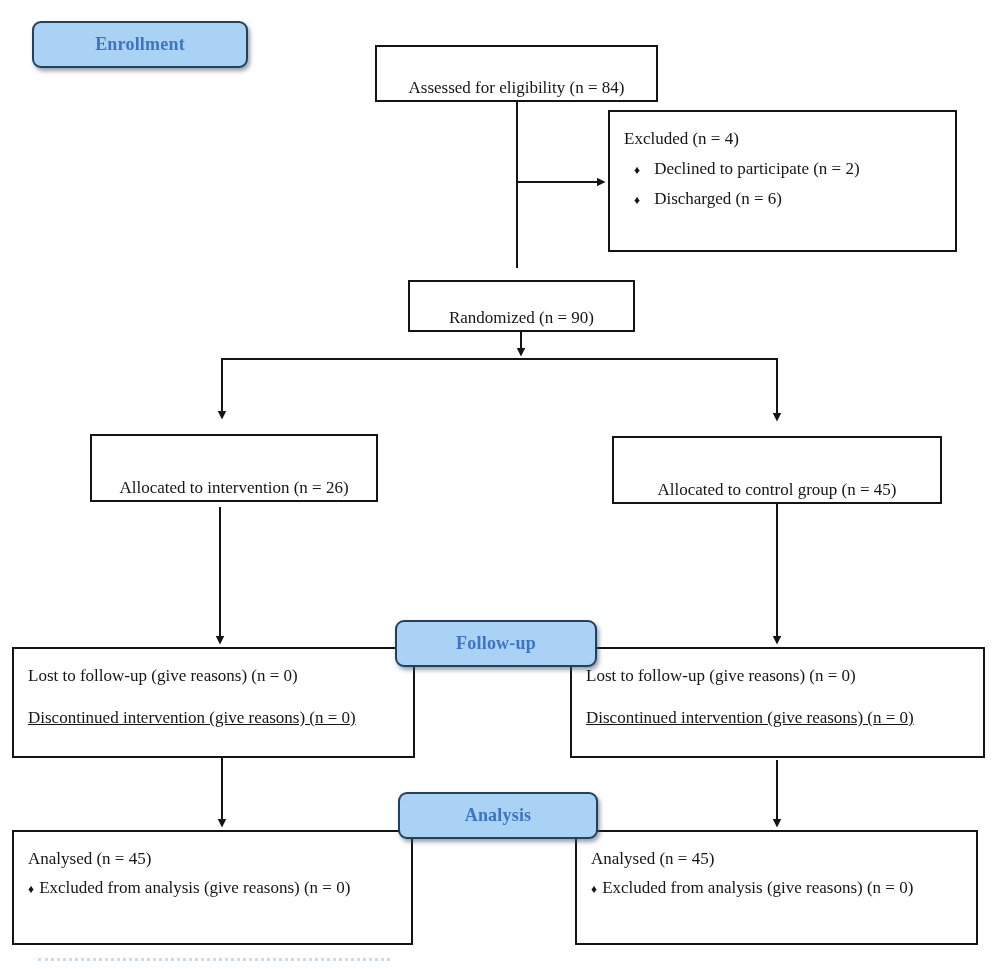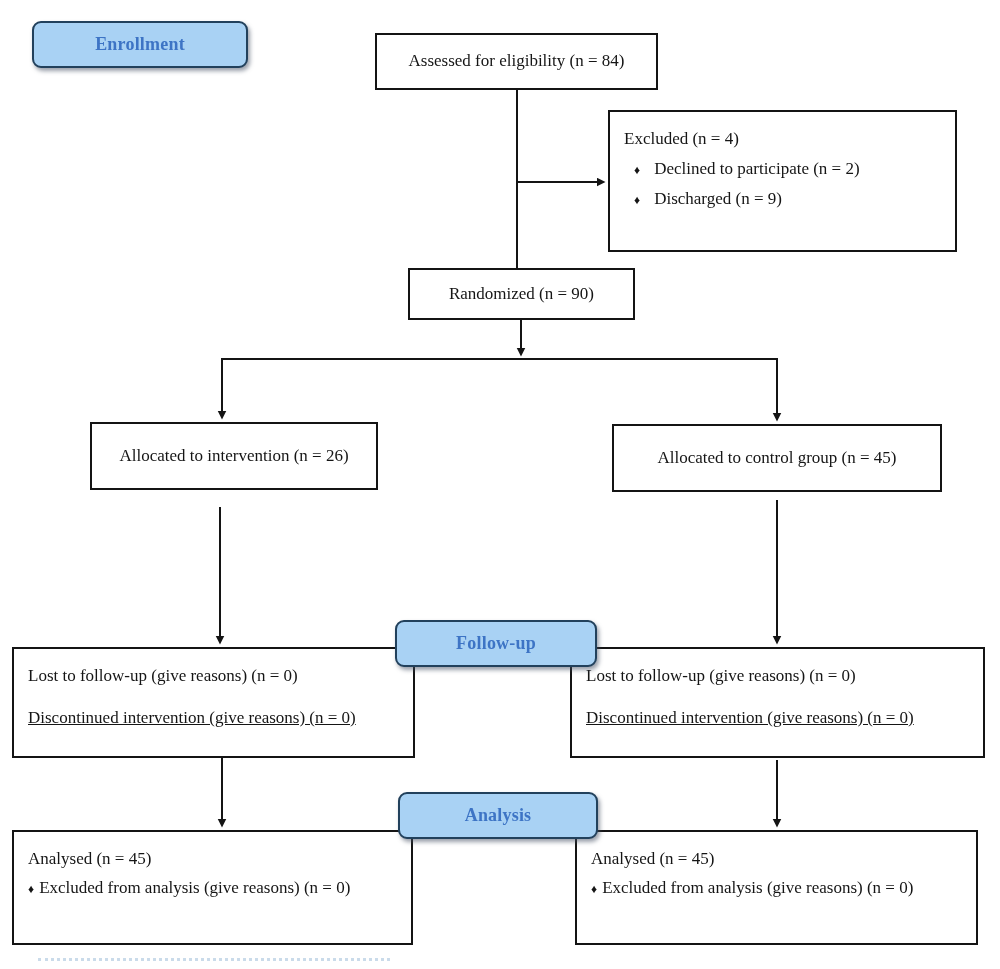--- a/index.html
+++ b/index.html
@@ -23,23 +23,24 @@
     position: absolute;
     background: #ffffff;
     border: 2px solid #141414;
     box-sizing: border-box;
     font-size: 17px;
     line-height: 1.35;
     z-index: 2;
   }
   .box.center {
     display: flex;
-    align-items: center;
+    align-items: flex-end;
     justify-content: center;
     text-align: center;
+    margin-top: 12px;
   }
   .box.padded { padding: 16px 14px; }
   .badge {
     position: absolute;
     z-index: 3;
     background: #a9d2f4;
     border: 2px solid #22415c;
     border-radius: 9px;
     box-shadow: 2px 3px 4px rgba(70, 80, 100, 0.55);
     display: flex;
@@ -118,21 +119,21 @@
   </div>
 
   <div class="box padded excluded-box" style="left:608px; top:110px; width:349px; height:142px;">
     <div>Excluded (n = 4)</div>
     <div class="bullet-row">
       <span class="glyph">♦</span>
       <span>Declined to participate (n = 2)</span>
     </div>
     <div class="bullet-row">
       <span class="glyph">♦</span>
-      <span>Discharged (n = 9)</span>
+      <span>Discharged (n = 6)</span>
     </div>
   </div>
 
   <div class="box center" style="left:408px; top:268px; width:227px; height:52px;">
     <span>Randomized (n = 90)</span>
   </div>
 
   <div class="box center" style="left:90px; top:422px; width:288px; height:68px;">
     <span>Allocated to intervention (n = 26)</span>
   </div>

